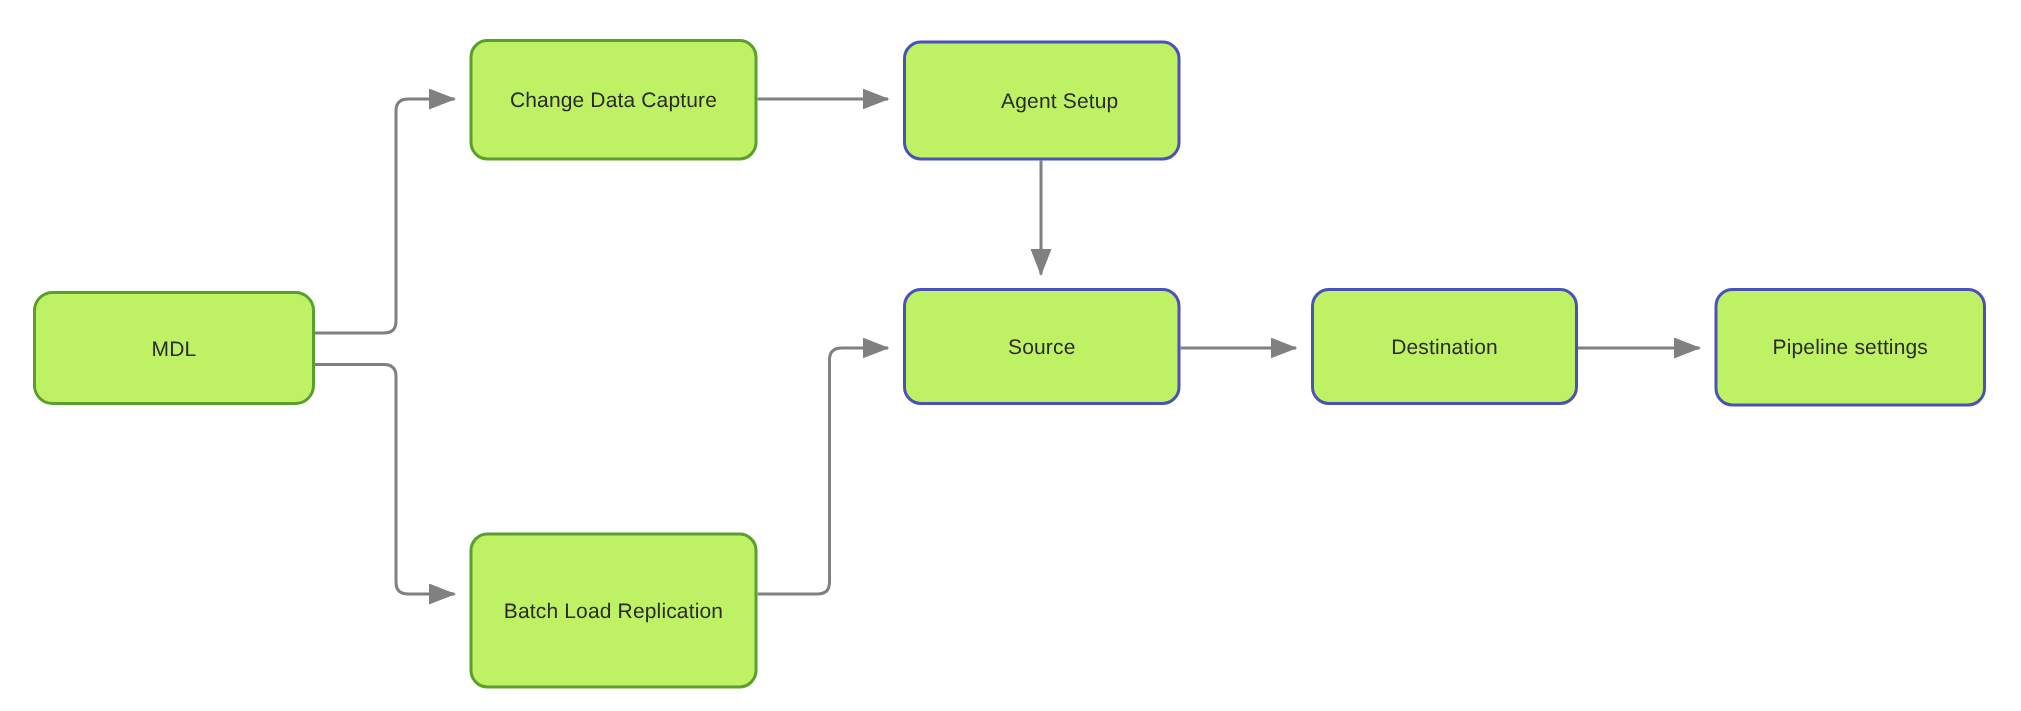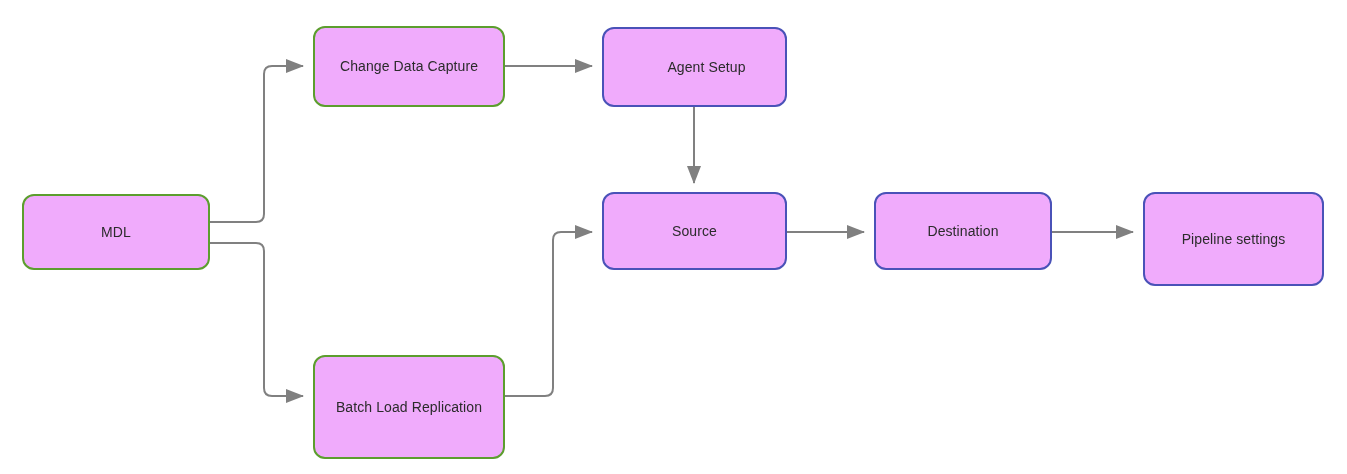--- a/index.html
+++ b/index.html
@@ -22,21 +22,21 @@
     position: absolute;
     left: 0;
     top: 0;
     width: 1347px;
     height: 474px;
     pointer-events: none;
   }
   .node {
     position: absolute;
     box-sizing: border-box;
-    background: #f0abfc;
+    background: #bef264;
     border-style: solid;
     border-width: 2px;
     border-radius: 12px;
     display: flex;
     align-items: center;
     justify-content: center;
     text-align: center;
   }
   .node-green { border-color: #5c9e2e; }
   .node-blue  { border-color: #4a52b8; }
@@ -69,21 +69,21 @@
 
     <path d="M 694 107 L 694 183" fill="none" stroke="#808080" stroke-width="2" marker-end="url(#arrowhead)"></path>
 
     <path d="M 505 396 L 545 396 Q 553 396 553 388 L 553 240 Q 553 232 561 232 L 592 232" fill="none" stroke="#808080" stroke-width="2" marker-end="url(#arrowhead)"></path>
 
     <path d="M 787 232 L 864 232" fill="none" stroke="#808080" stroke-width="2" marker-end="url(#arrowhead)"></path>
 
     <path d="M 1052 232 L 1133 232" fill="none" stroke="#808080" stroke-width="2" marker-end="url(#arrowhead)"></path>
   </svg>
 
-  <div class="node node-green" style="left:22px; top:194px; width:188px; height:76px;">
+  <div class="node node-green" style="left:22px; top:194px; width:188px; height:76px;border-radius:13px;">
     <span class="node-label">MDL</span>
   </div>
 
   <div class="node node-green" style="left:313px; top:26px; width:192px; height:81px;">
     <span class="node-label">Change Data Capture</span>
   </div>
 
   <div class="node node-green" style="left:313px; top:355px; width:192px; height:104px;">
     <span class="node-label">Batch Load Replication</span>
   </div>
@@ -93,17 +93,17 @@
   </div>
 
   <div class="node node-blue" style="left:874px; top:192px; width:178px; height:78px;">
     <span class="node-label">Destination</span>
   </div>
 
   <div class="node node-blue" style="left:602px; top:192px; width:185px; height:78px;">
     <span class="node-label">Source</span>
   </div>
 
-  <div class="node node-blue" style="left:1143px; top:192px; width:181px; height:94px;">
+  <div class="node node-blue" style="left:1143px; top:192px; width:181px; height:79px;">
     <span class="node-label">Pipeline settings</span>
   </div>
 
 </div>
 
 </body></html>

